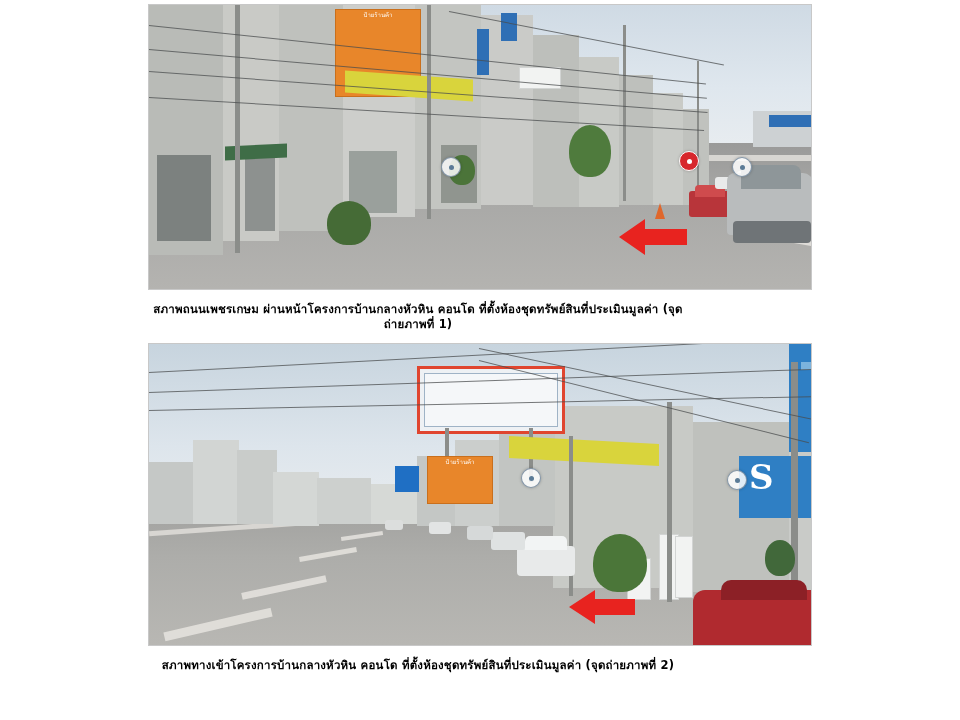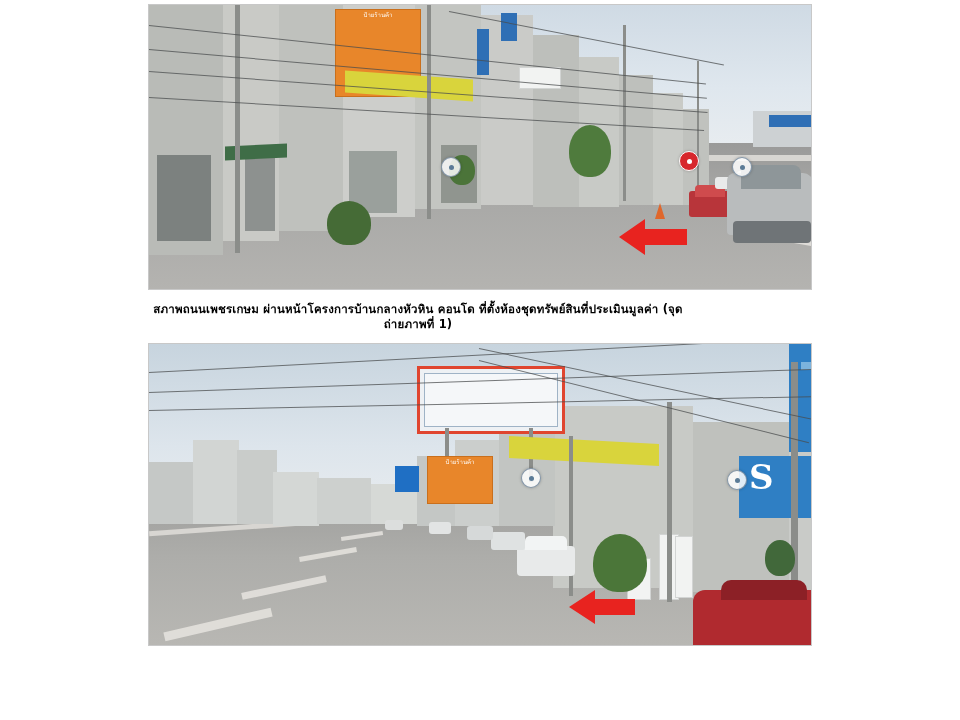--- a/index.html
+++ b/index.html
@@ -343,15 +343,16 @@
       <div class="car" style="left:544px;top:246px;width:132px;height:56px;background:#b02a2f;border-radius:12px 14px 0 0;"></div>
       <div class="car" style="left:572px;top:236px;width:86px;height:20px;background:#8c2026;border-radius:10px 10px 0 0;"></div>
 
       <div class="sv-dot" style="left:372px;top:124px;"></div>
       <div class="sv-dot" style="left:578px;top:126px;"></div>
 
       <svg class="arrow" style="left:420px;top:244px;width:66px;height:38px;" viewBox="0 0 66 38">
         <polygon points="66,19 40,2 40,11 0,11 0,27 40,27 40,36" fill="#e8231f" transform="translate(0,0) scale(-1,1) translate(-66,0)"></polygon>
       </svg>
     </div>
+    <div class="caption">สภาพทางเข้าโครงการบ้านกลางหัวหิน คอนโด ที่ตั้งห้องชุดทรัพย์สินที่ประเมินมูลค่า (จุดถ่ายภาพที่ 2)</div>
   </div>
 
 </div>
 
 </body></html>

